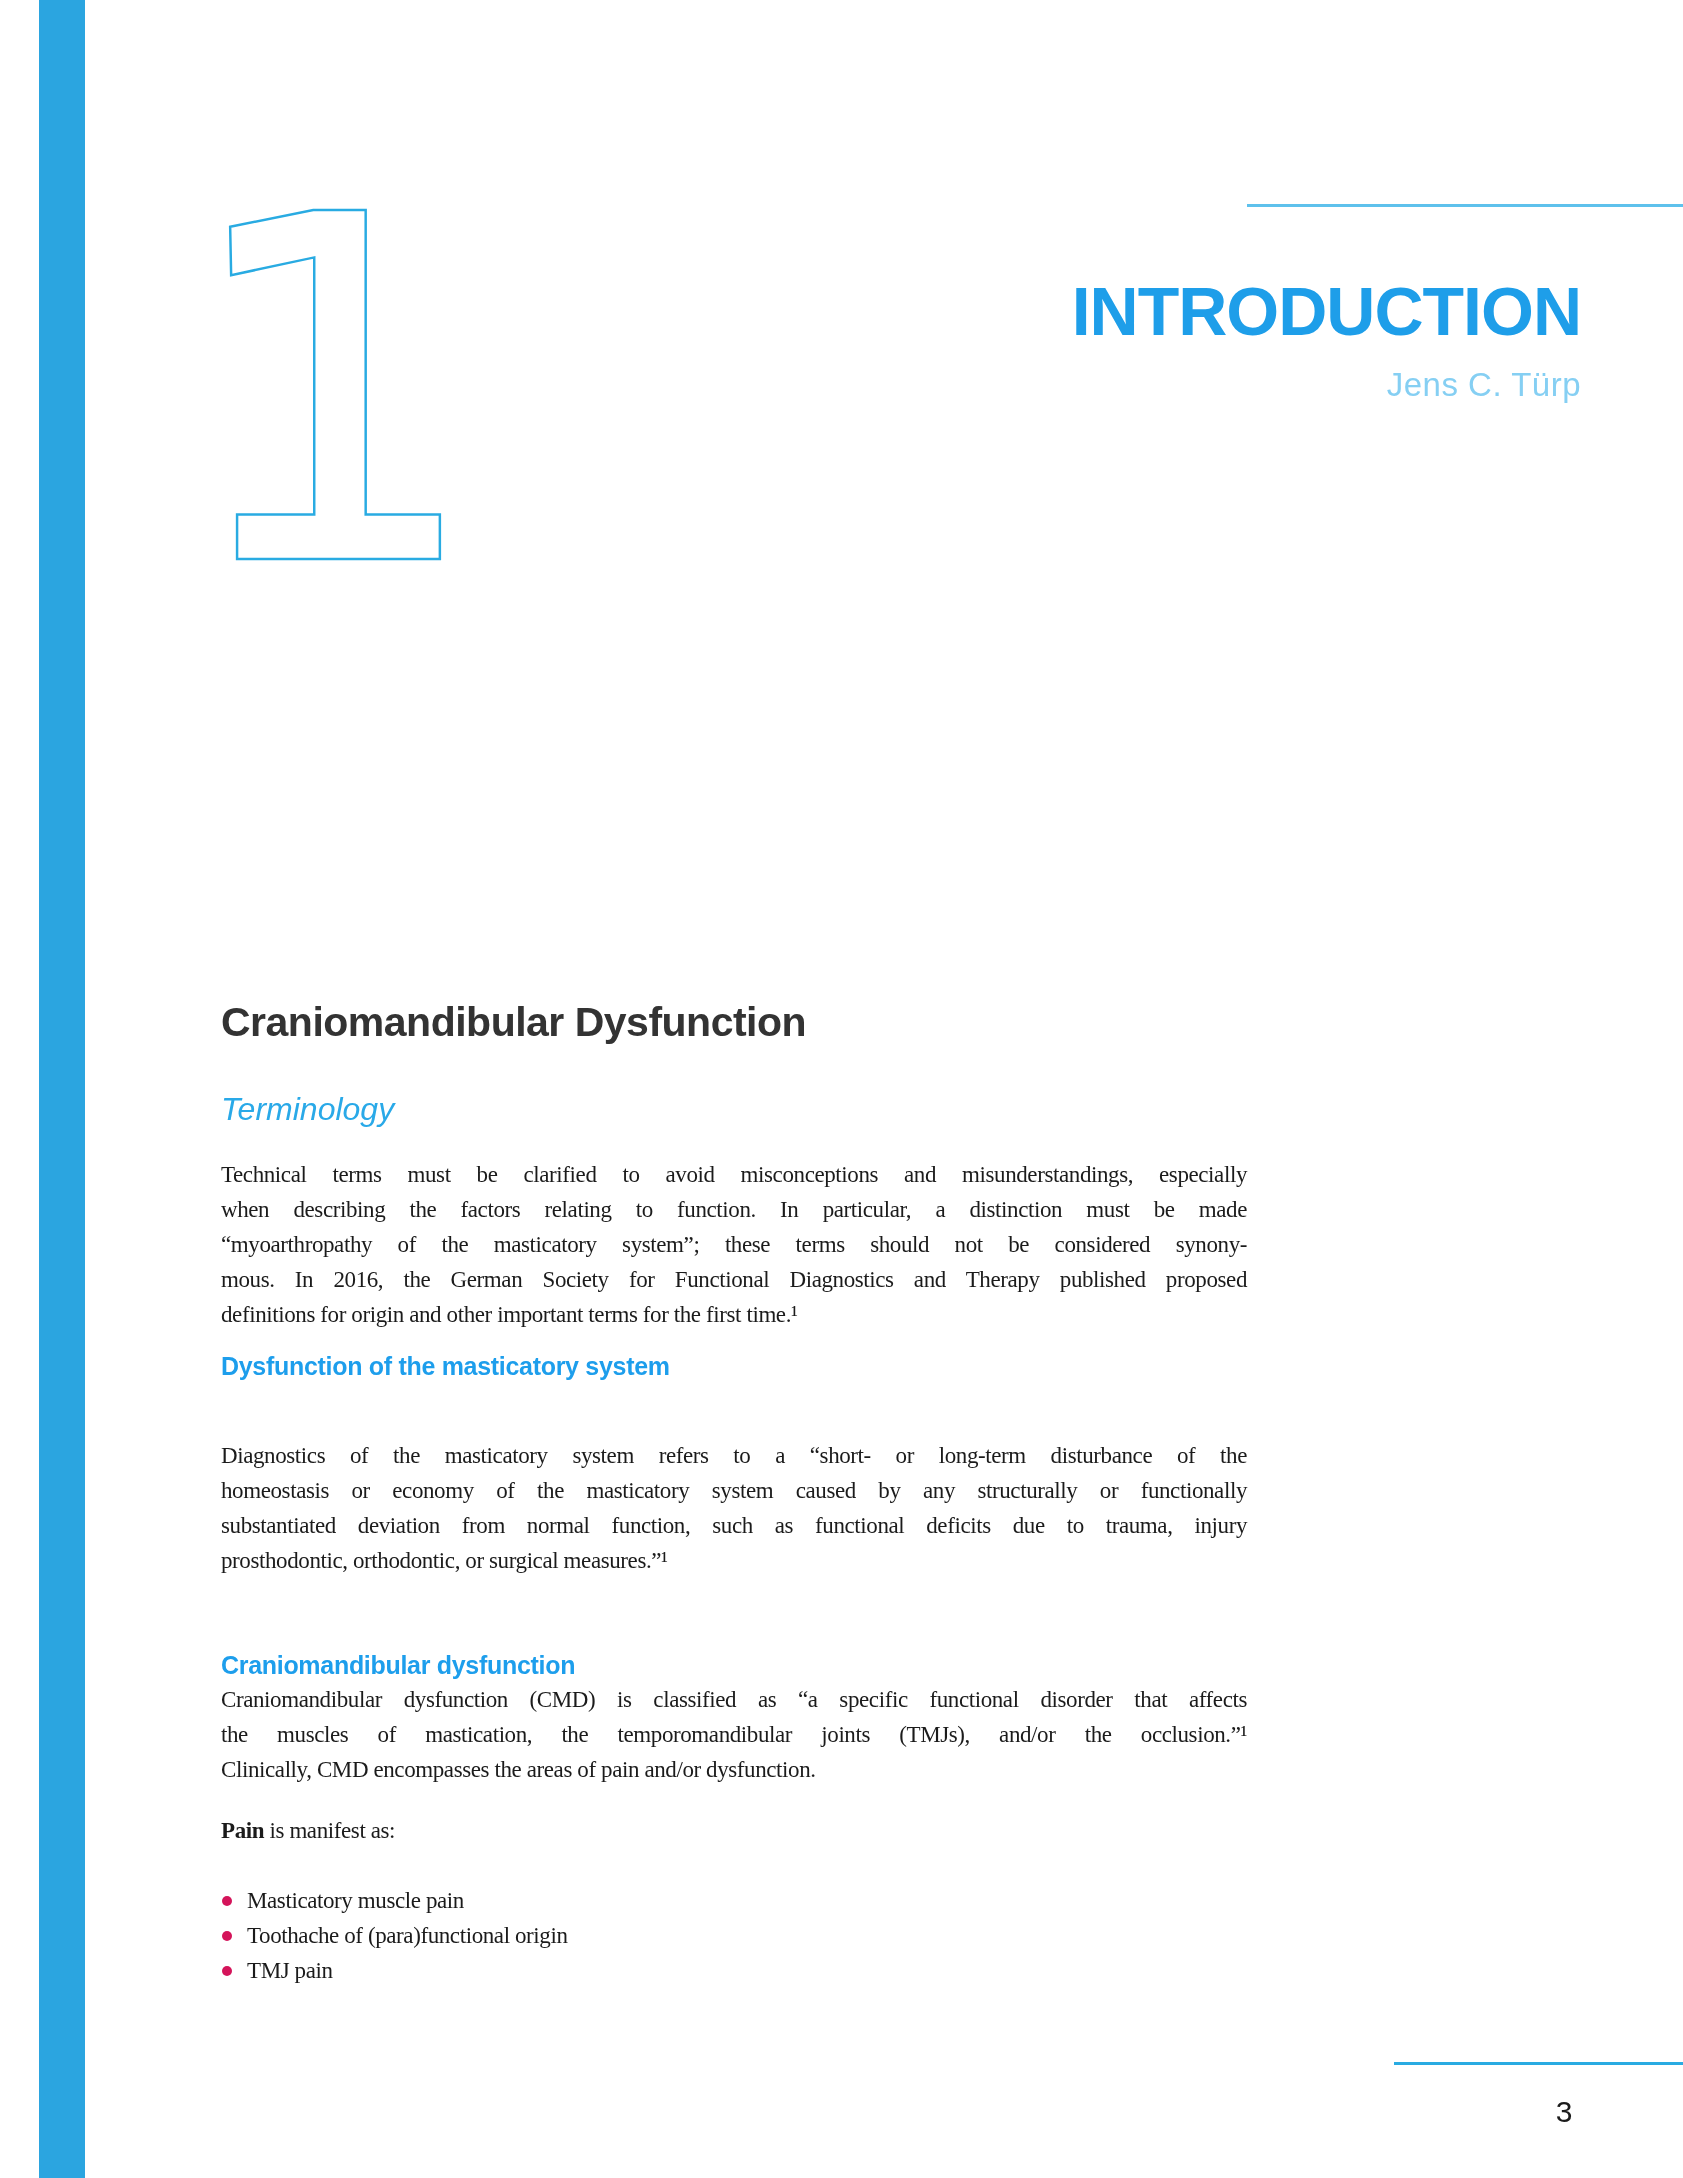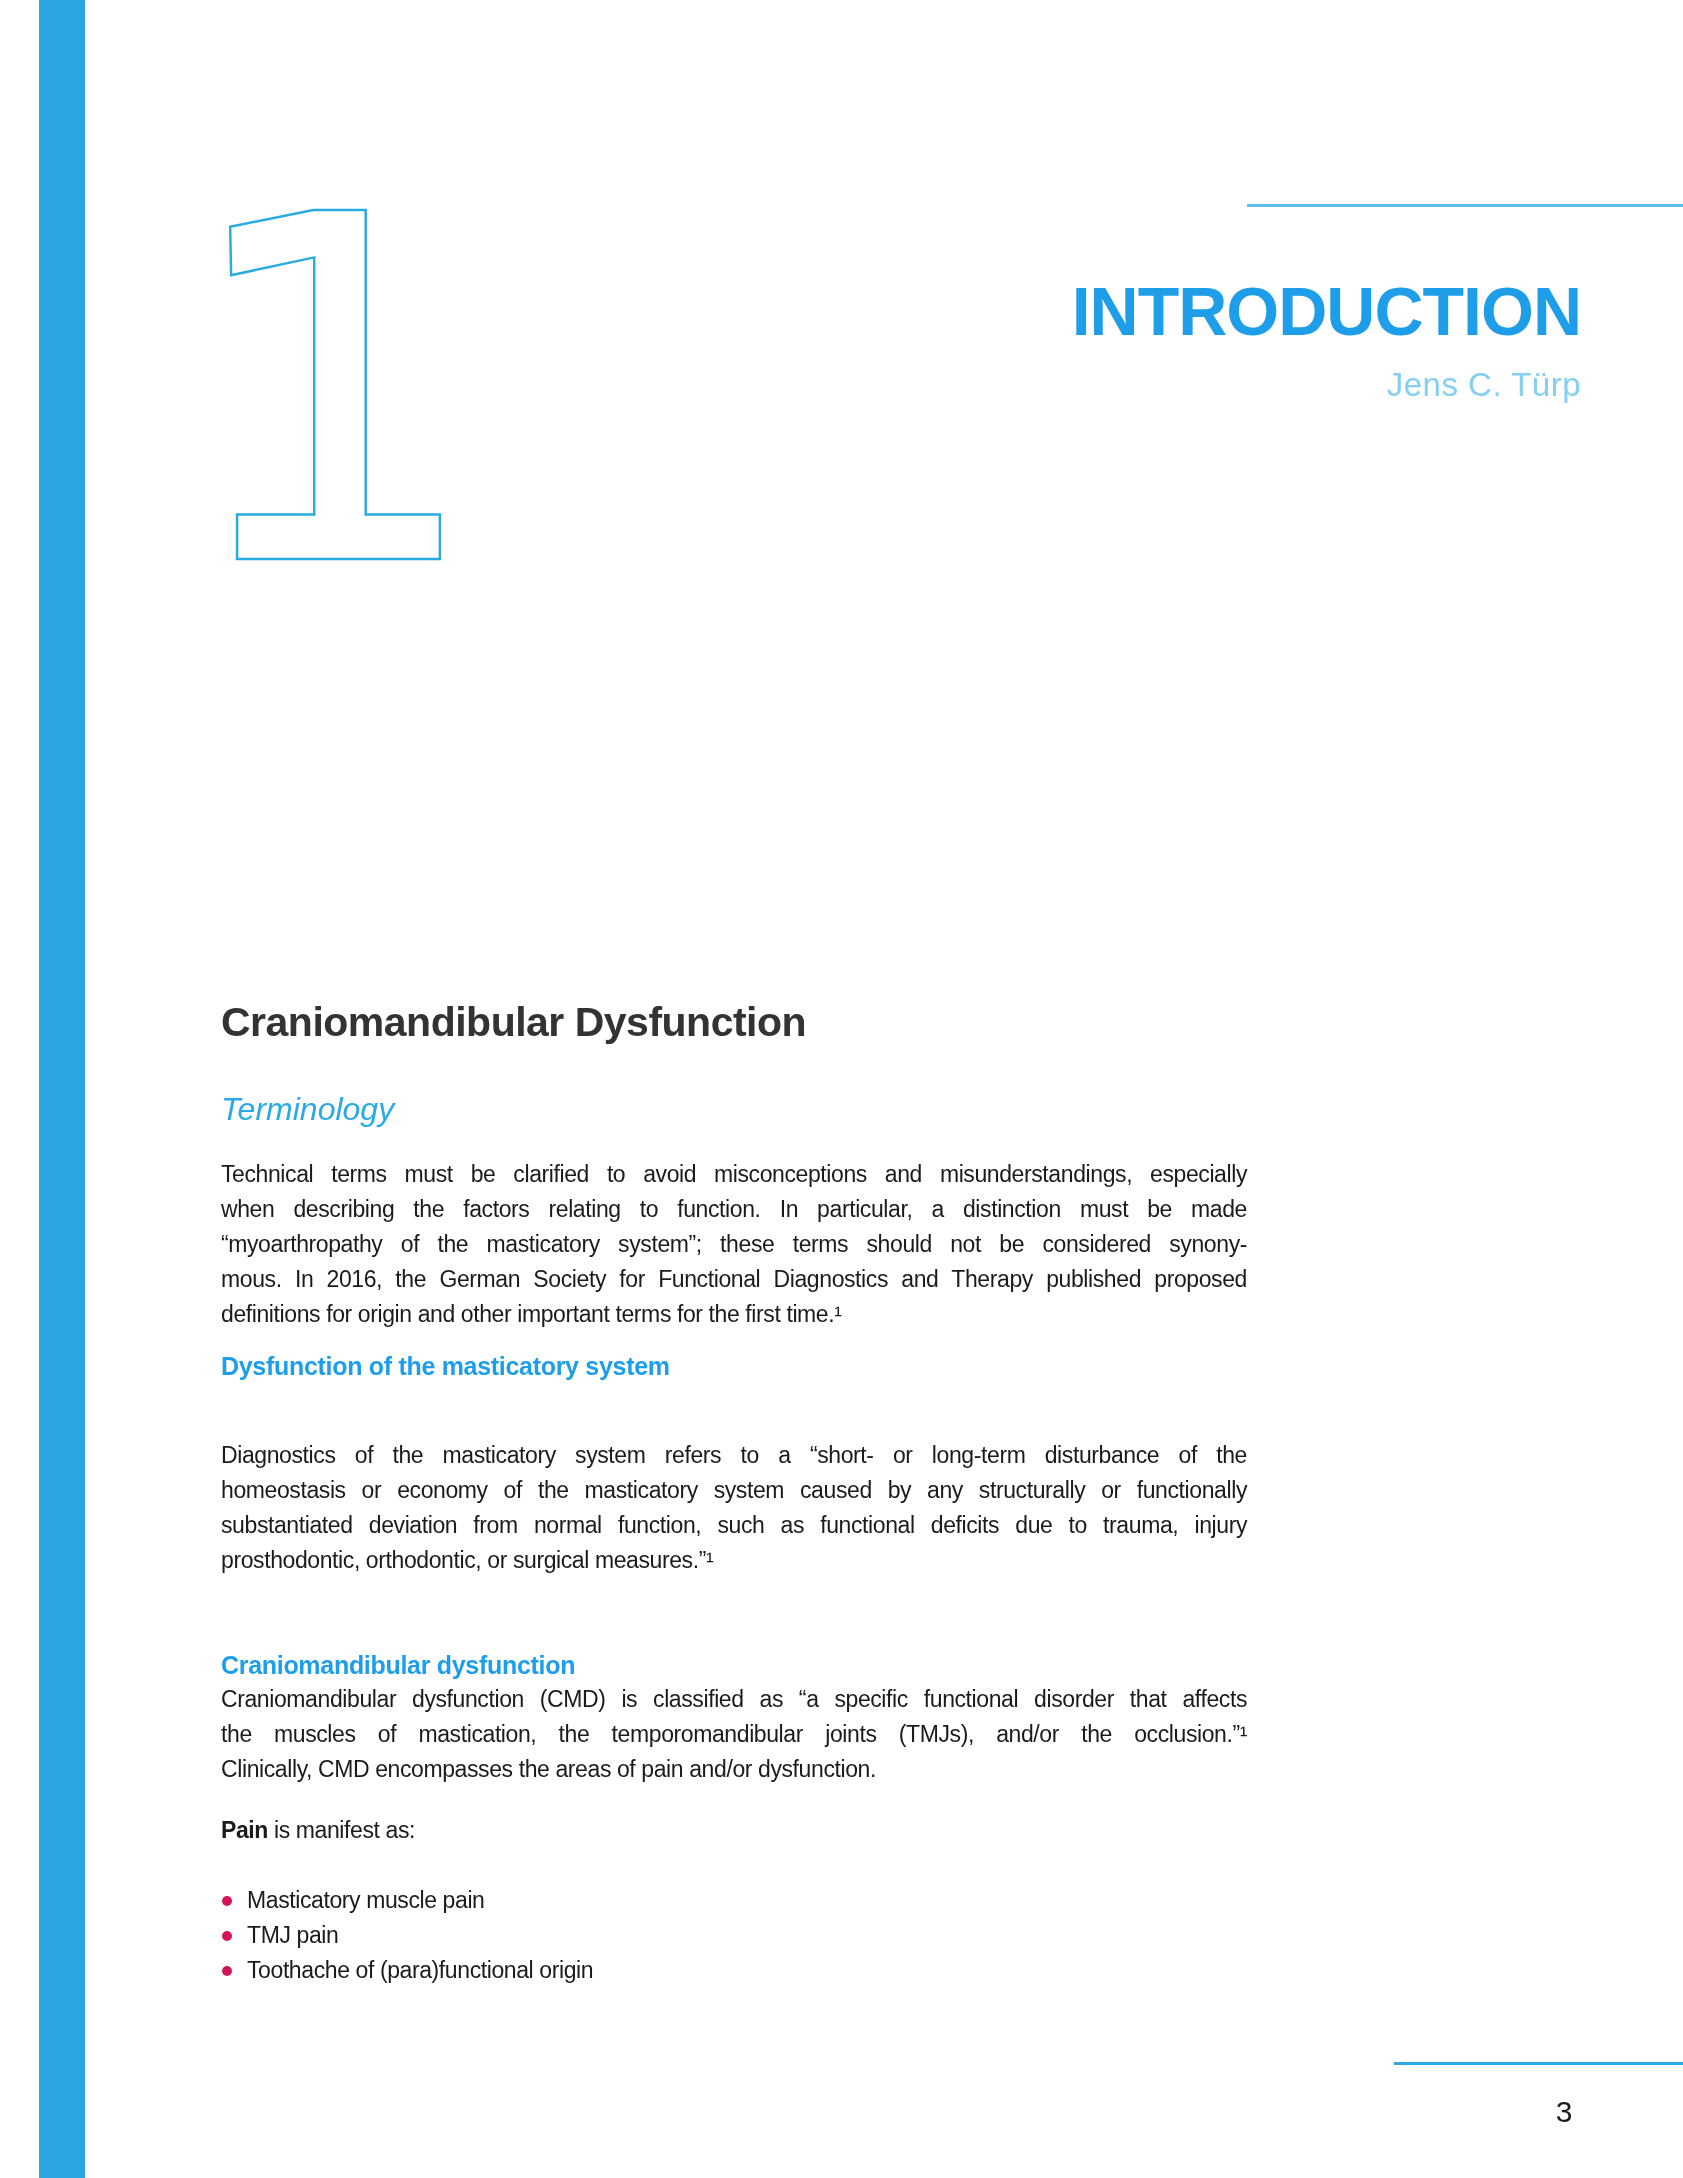--- a/index.html
+++ b/index.html
@@ -61,21 +61,21 @@
     color: #333333;
   }
   .h2 {
     top: 1091px;
     margin: 0;
     font-size: 32px;
     font-weight: 500;
     font-style: italic;
     color: #29A9E8;
   }
-  .body-par { font-size: 23px; line-height: 35px; letter-spacing: -0.4px; color: #1B1B1B; }
+  .body-par { font-size: 23px; line-height: 35px; letter-spacing: -0.4px; color: #1B1B1B; font-family: Liberation Serif, serif; }
   .ln { width: 100%; }
   .jl { text-align: justify; text-align-last: justify; }
   .ll { text-align: left; }
   .h3 {
     margin: 0;
     font-size: 25px;
     line-height: 35px;
     font-weight: bold;
     letter-spacing: -0.3px;
     color: #1D9EEC;
@@ -157,25 +157,25 @@
     <b>Pain</b><span> is manifest as:</span>
   </div>
 
   <div class="col body-par bullets">
     <div class="bullet-row">
       <span class="dot"></span>
       <span>Masticatory muscle pain</span>
     </div>
     <div class="bullet-row">
       <span class="dot"></span>
-      <span>TMJ pain</span>
+      <span>Toothache of (para)functional origin</span>
     </div>
     <div class="bullet-row">
       <span class="dot"></span>
-      <span>Toothache of (para)functional origin</span>
+      <span>TMJ pain</span>
     </div>
   </div>
 
   <div class="footer-rule"></div>
   <div class="page-number">3</div>
 
 </div>
 
 
 </body></html>

